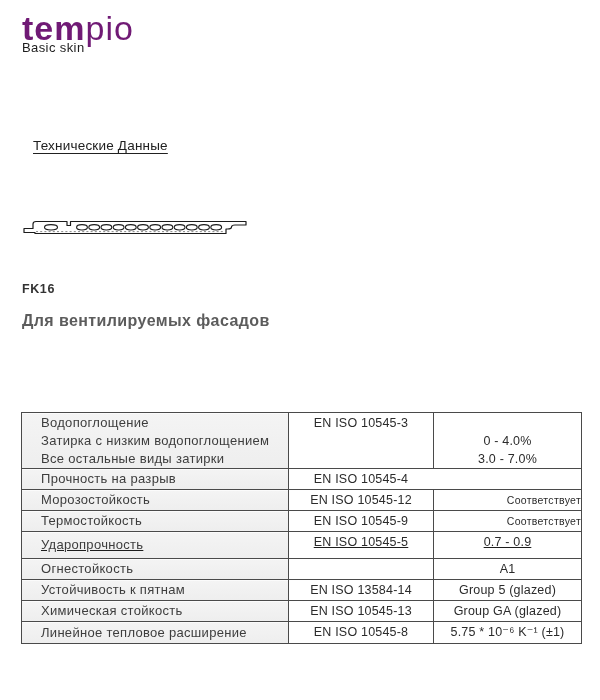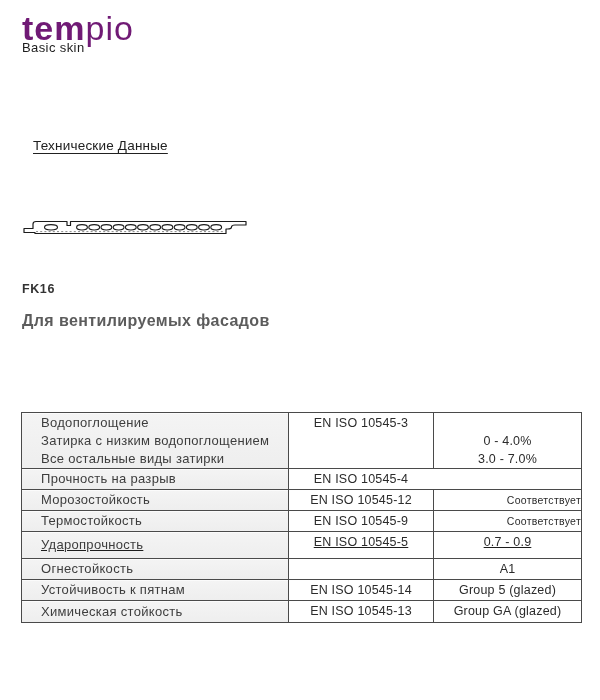--- a/index.html
+++ b/index.html
@@ -150,30 +150,39 @@
     <div class="cell c-std"></div>
     <div class="cell c-val">
         <div class="tline">A1</div>
       </div>
   </div>
 
   <div class="t-row">
     <div class="cell c-prop">
         <div class="tline">Устойчивость к пятнам</div>
       </div>
-    <div class="cell c-std">EN ISO 10545-14</div>
+    <div class="cell c-std">EN ISO 13584-14</div>
     <div class="cell c-val">
         <div class="tline">Group 5 (glazed)</div>
       </div>
   </div>
 
   <div class="t-row">
     <div class="cell c-prop">
         <div class="tline">Химическая стойкость</div>
       </div>
     <div class="cell c-std">EN ISO 10545-13</div>
     <div class="cell c-val">
         <div class="tline">Group GA (glazed)</div>
       </div>
   </div>
 
+  <div class="t-row">
+    <div class="cell c-prop">
+        <div class="tline">Линейное тепловое расширение</div>
+      </div>
+    <div class="cell c-std">EN ISO 10545-8</div>
+    <div class="cell c-val">
+        <div class="tline">5.75 * 10⁻⁶ K⁻¹ (±1)</div>
+      </div>
+  </div>
 
 </div>
 
 </body></html>

